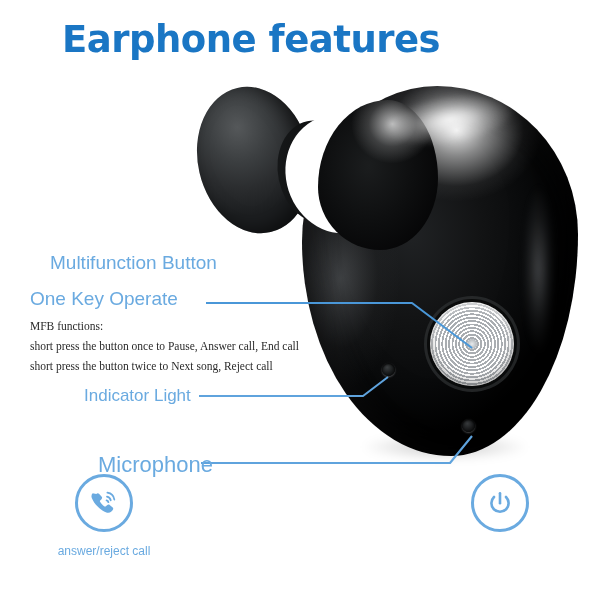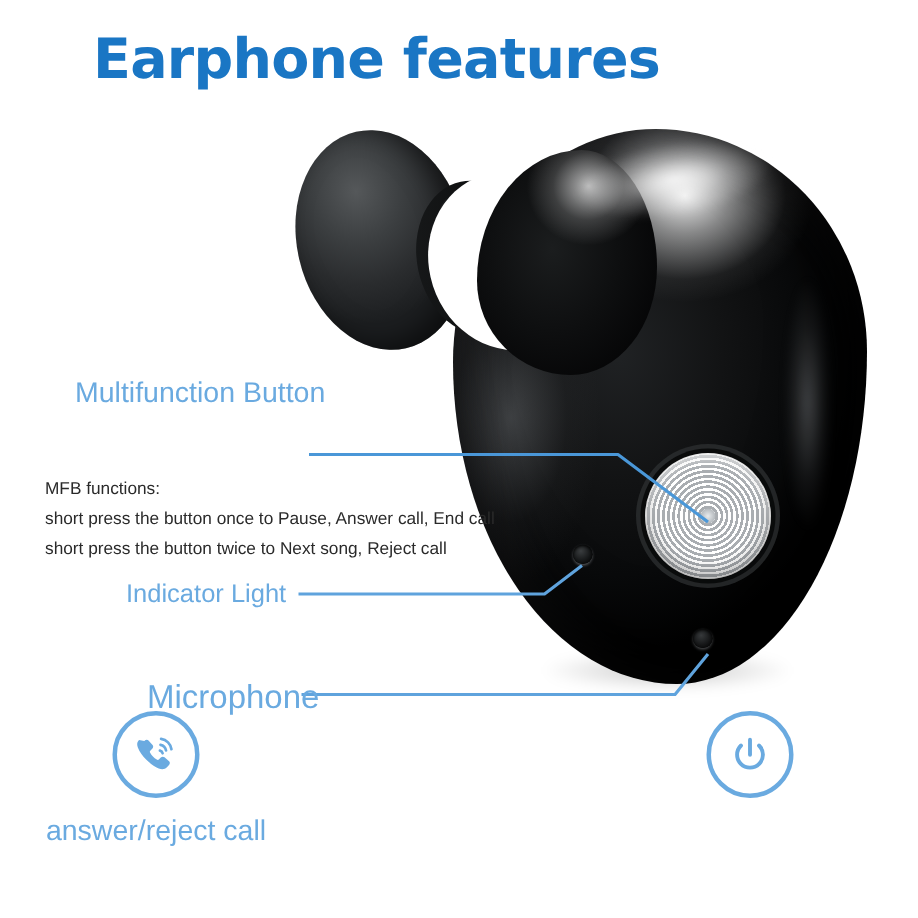--- a/index.html
+++ b/index.html
@@ -226,21 +226,21 @@
 
   .mfb-notes {
     position: absolute;
     left: 30px;
     top: 316px;
     color: #2a2a2a;
     font-size: 11.5px;
     line-height: 20px;
     font-family: "Liberation Sans", sans-serif;
   }
-  .mfb-notes div { white-space: nowrap; }
+  .mfb-notes div { white-space: nowrap; font-family: Liberation Serif, serif; }
 
   
   .leaders {
     position: absolute;
     left: 0; top: 0;
     width: 612px;
     height: 612px;
     pointer-events: none;
   }
 
@@ -269,21 +269,21 @@
     border: 3px solid #6aaae0;
     border-radius: 50%;
     box-sizing: border-box;
     display: flex;
     align-items: center;
     justify-content: center;
   }
   .fcaption {
     margin-top: 12px;
     color: #6aaae0;
-    font-size: 19px;
+    font-size: 12px;
     white-space: nowrap;
     font-family: "Liberation Sans", sans-serif;
   }
 </style>
 </head>
 <body>
 
 <div id="stage">
 
   <div class="title">Earphone features</div>
@@ -311,20 +311,21 @@
   <svg class="leaders" viewBox="0 0 612 612" width="612" height="612">
 
     <polyline points="206,303 412,303 472,348" fill="none" stroke="#4a97d8" stroke-width="2.1" stroke-linejoin="round"></polyline>
 
     <polyline points="199,396 363,396 388,377" fill="none" stroke="#5fa3dd" stroke-width="2.1" stroke-linejoin="round"></polyline>
 
     <polyline points="201,463 450,463 472,436" fill="none" stroke="#5fa3dd" stroke-width="2.1" stroke-linejoin="round"></polyline>
   </svg>
 
   <div class="callout callout-mfb">Multifunction Button</div>
+  <div class="callout callout-onekey">One Key Operate</div>
   <div class="callout callout-ind">Indicator Light</div>
   <div class="callout callout-mic">Microphone</div>
 
   <div class="mfb-notes">
     <div>MFB functions:</div>
     <div>short press the button once to Pause, Answer call, End call</div>
     <div>short press the button twice to Next song, Reject call</div>
   </div>
 
   <div class="features">

